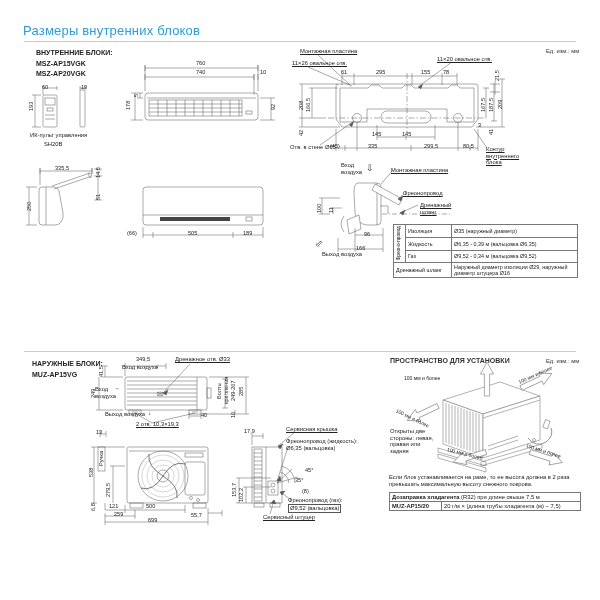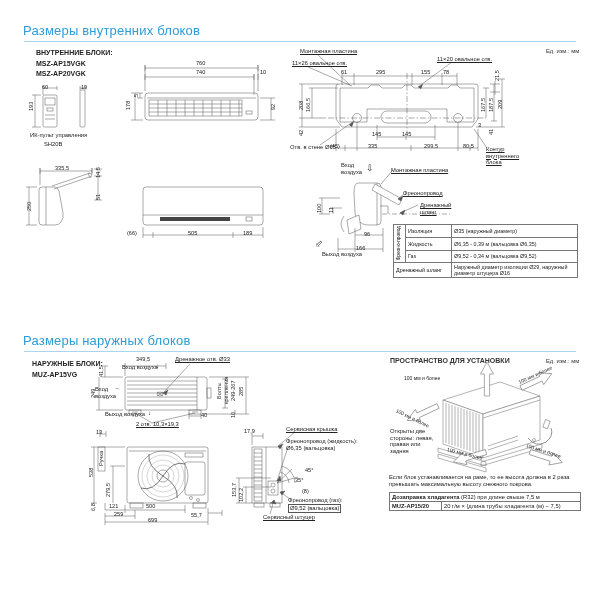--- a/index.html
+++ b/index.html
@@ -292,21 +292,20 @@
       <td>Газ</td>
       <td>Ø9,52 - 0,34 м (вальцовка Ø9,52)</td>
     </tr>
     <tr>
       <td colspan="2">Дренажный шланг</td>
       <td style="white-space:normal">Наружный диаметр изоляции Ø29, наружный диаметр штуцера Ø16</td>
     </tr>
   </tbody>
     </table>
 
-  <div class="t sec-title" style="left:23px;top:334px">Размеры наружных блоков</div>
   <div class="rule" style="top:351px"></div>
   <div class="t models" style="left:32px;top:359px">
     <span>НАРУЖНЫЕ БЛОКИ:</span><br>
     <span>MUZ-AP15VG</span>
   </div>
 
   <svg style="left:85px;top:352px" width="170" height="95" viewBox="0 0 170 95">
     <g stroke="#555" stroke-width="0.5" fill="none">
       <rect x="40" y="25" width="82" height="33" rx="2"></rect>
       <line x1="42" y1="29" x2="112" y2="29"></line>

